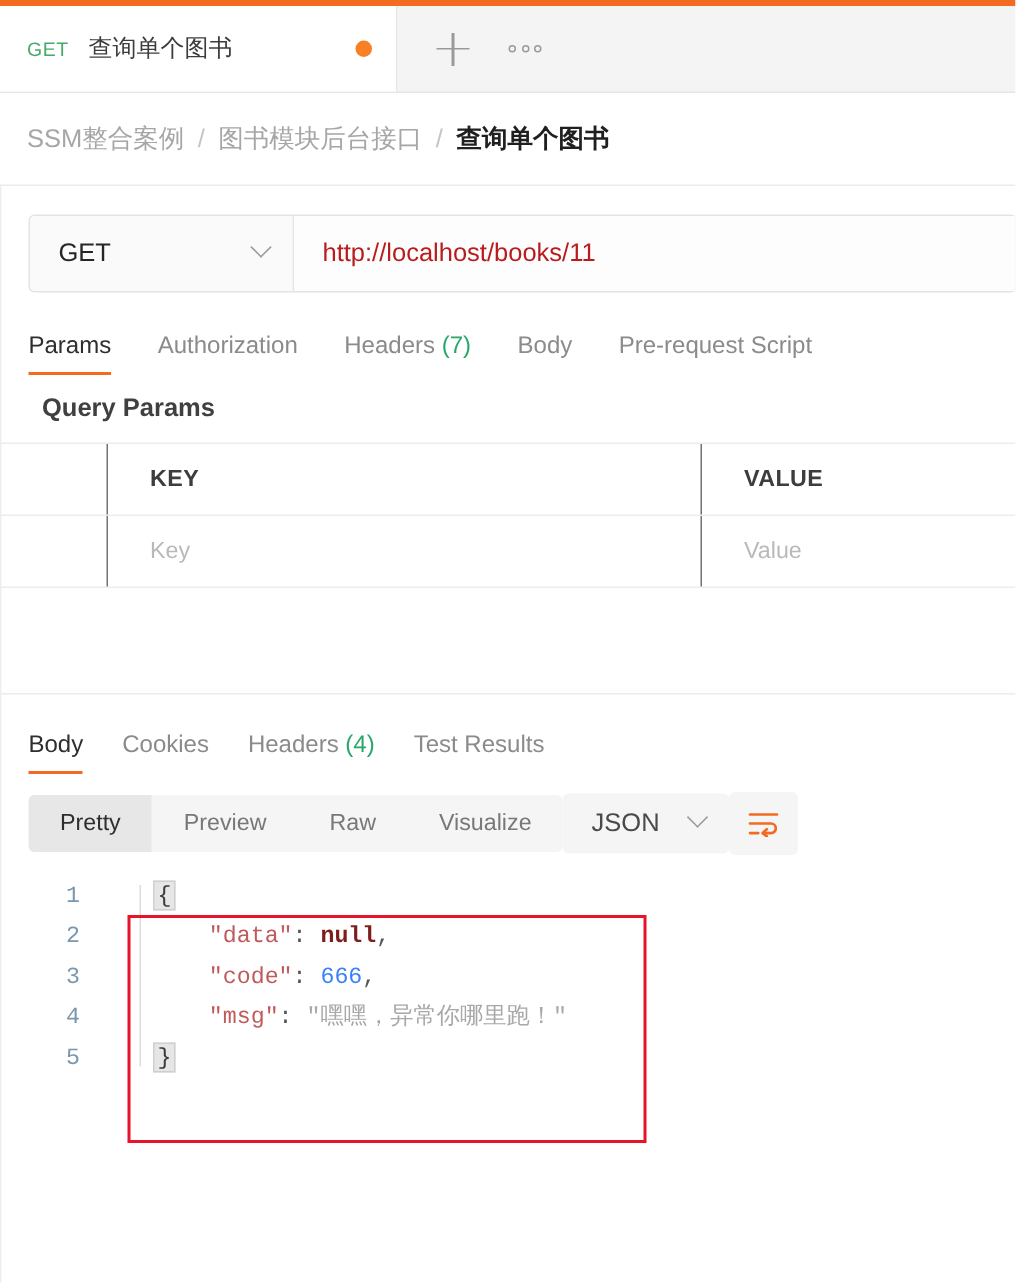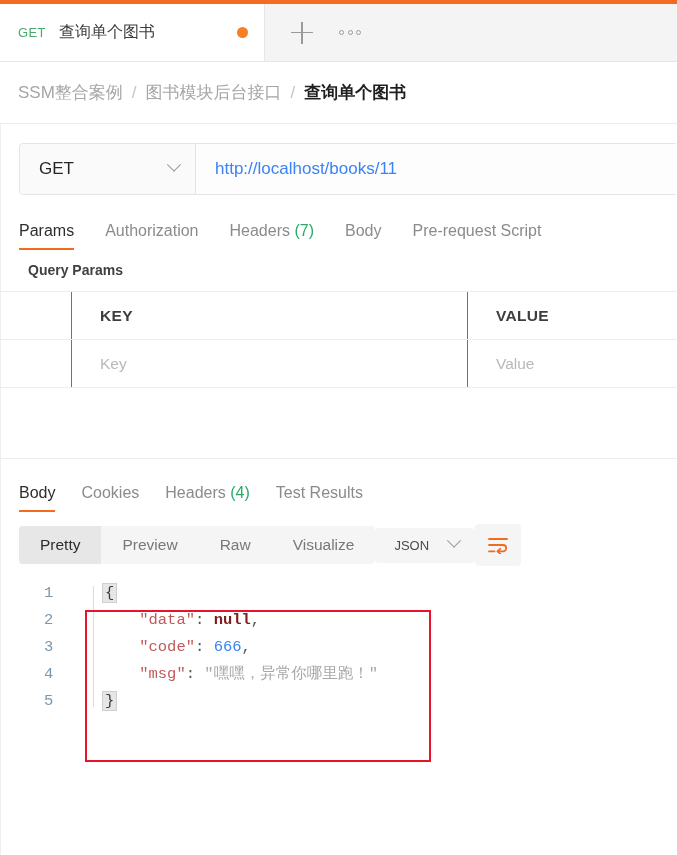--- a/index.html
+++ b/index.html
@@ -104,21 +104,21 @@
   .method-select .mlabel { font-size: 17px; color: #262626; }
   .chev {
     width: 10px; height: 10px;
     border-right: 1.6px solid #9b9b9b;
     border-bottom: 1.6px solid #9b9b9b;
     transform: rotate(45deg) translate(-3px, -3px);
   }
   .url-input {
     flex: 1; display: flex; align-items: center;
     padding-left: 19px;
-    font-size: 17px; color: #3b82f6;
+    font-size: 17px; color: #b91c1c;
     background: #fdfdfd;
     cursor: text;
   }
 
   
   .req-tabs {
     display: flex; align-items: flex-end;
     gap: 31px;
     padding: 16px 12px 0 19px;
     height: 55px;
@@ -130,21 +130,21 @@
   }
   .rtab.active { color: #2e2e2e; }
   .rtab.active::after {
     content: ""; position: absolute; left: 0; right: 0; bottom: 0;
     height: 2.5px; background: #f26b21;
   }
   .count { color: #2aa86a; }
 
   
   .section-title {
-    font-size: 14px; font-weight: bold; color: #404040;
+    font-size: 17px; font-weight: bold; color: #404040;
     padding: 12px 0 13px 28px;
   }
   .ptable { width: 100%; border-top: 1px solid #ededed; }
   .prow { display: flex; height: 48px; border-bottom: 1px solid #ededed; }
   .pcell {
     display: flex; align-items: center;
     border-right: 1px solid #737373;
     padding-left: 28px;
     font-size: 15.5px;
   }
@@ -176,21 +176,21 @@
   .seg-btn {
     padding: 10px 21px; font-size: 15.5px; color: #787878; cursor: pointer;
     white-space: nowrap;
   }
   .seg-btn.active { background: #e7e7e7; color: #2e2e2e; }
   .json-select {
     display: flex; align-items: center; gap: 20px;
     background: #f5f5f5; border-radius: 4px;
     padding: 10px 16px 10px 19px; cursor: pointer;
   }
-  .json-select .jl { font-size: 13px; color: #4a4a4a; }
+  .json-select .jl { font-size: 17px; color: #4a4a4a; }
   .wrap-btn {
     width: 46px; height: 42px;
     background: #f5f5f5; border-radius: 4px;
     display: flex; align-items: center; justify-content: center;
     cursor: pointer;
   }
 
   
   .viewer {
     position: relative;

